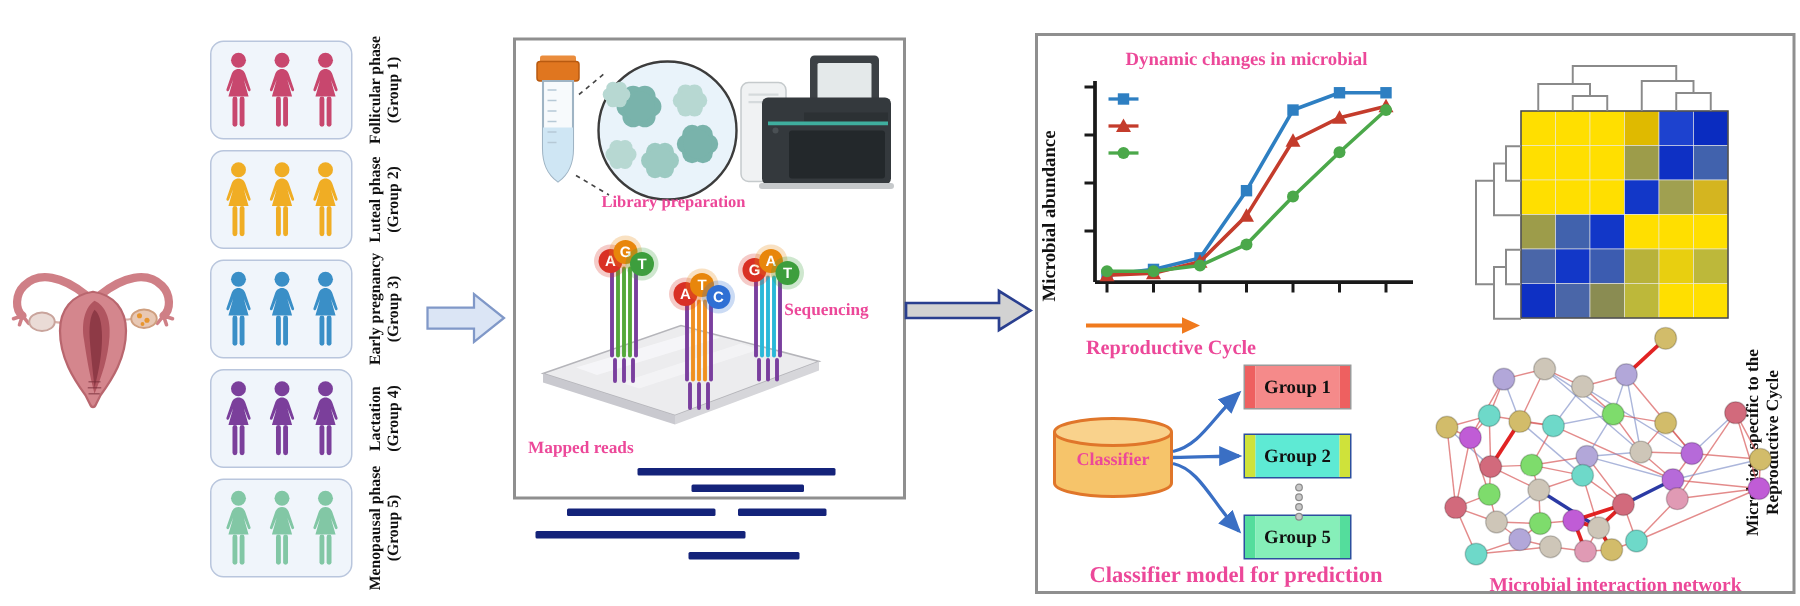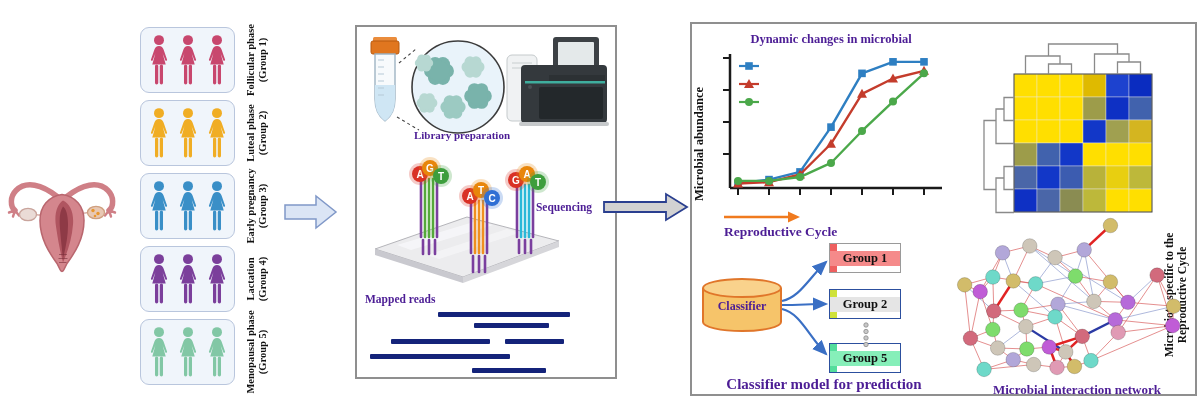--- a/index.html
+++ b/index.html
@@ -1,32 +1,32 @@
 <!DOCTYPE html>
 <html><head>
 <meta charset="utf-8">
 <style>
   html,body{margin:0;padding:0;background:#fff;}
   .canvas{position:relative;width:1200px;height:404px;background:#fff;overflow:hidden;
           font-family:"Liberation Serif",serif;color:#111;}
   .sec-title{position:absolute;font-weight:bold;font-size:17.5px;text-align:center;letter-spacing:.3px;}
   .panel{position:absolute;border:2px solid #8f8f8f;background:#fff;box-sizing:border-box;}
   .abs{position:absolute;}
-  .cap{position:absolute;font-weight:bold;text-align:center;color:#4c1d95;}
+  .cap{position:absolute;font-weight:bold;text-align:center;color:#ec4899;}
   
   .groups{position:absolute;left:140px;top:27px;}
   .group-row{display:flex;align-items:center;margin-bottom:7px;}
   .group-box{width:95px;height:66px;border:1.5px solid #b9c6dd;border-radius:9px;background:#f0f5fb;
              display:flex;align-items:center;justify-content:center;gap:3px;box-sizing:border-box;}
   .labwrap{position:relative;width:44px;height:66px;}
   .vtext{position:absolute;left:50%;top:50%;transform:translate(-50%,-50%) rotate(-90deg);
          white-space:nowrap;font-weight:bold;text-align:center;line-height:1.12;}
   .glabel{font-size:10.5px;}
   
-  .clf-box{position:absolute;width:72px;height:30px;display:flex;box-sizing:border-box;border:1.6px solid #999;flex-direction:column;}
+  .clf-box{position:absolute;width:72px;height:30px;display:flex;box-sizing:border-box;border:1.6px solid #999;}
   .clf-stripe{width:7px;height:100%;}
   .clf-mid{flex:1;display:flex;align-items:center;justify-content:center;font-weight:bold;font-size:12.5px;}
 </style>
 </head>
 <body>
 
 <div class="canvas">
 
 
   <svg class="abs" style="left:2px;top:163px;" width="120" height="115" viewBox="0 0 120 108">
@@ -172,21 +172,21 @@
         <div class="labwrap">
           <div class="vtext glabel">Menopausal phase<br>(Group 5)</div>
         </div>
       </div>
     </div>
 
   <svg class="abs" style="left:284px;top:194px;" width="54" height="36">
     <polygon points="1,11 32,11 32,2 52,18 32,34 32,25 1,25" fill="#dbe5f5" stroke="#8098c8" stroke-width="1.5"></polygon>
   </svg>
 
-  <div class="panel" style="left:355px;top:25px;width:262px;height:354px;">
+  <div class="panel" style="left:342px;top:25px;width:262px;height:308px;">
 
     <svg class="abs" style="left:4px;top:6px;" width="145" height="110" viewBox="0 0 145 110">
       <path d="M38 30 L55 16 M36 84 L58 97" stroke="#444" stroke-width="1.1" stroke-dasharray="3,3"></path>
       <rect x="12" y="4" width="24" height="5" rx="1.5" fill="#ea8c3c"></rect>
       <rect x="10" y="8" width="28" height="13" rx="2" fill="#e0761f" stroke="#b85a10" stroke-width="1"></rect>
       <path d="M14 21 L14 66 C14 76 17 83 24 88 C31 83 34 76 34 66 L34 21 Z" fill="#f7fafc" stroke="#9fb4c4" stroke-width="1.4"></path>
       <path d="M14 52 L14 66 C14 76 17 83 24 88 C31 83 34 76 34 66 L34 52 Z" fill="#cfe6f4"></path>
       <path d="M17 27 h6 M17 34 h6 M17 41 h6 M17 48 h6 M17 55 h6 M17 62 h6" stroke="#b6c9d6" stroke-width="1"></path>
       <circle cx="97" cy="54" r="46" fill="#e9f3fa" stroke="#3c3c3c" stroke-width="1.6"></circle>
       <g id="blobs">
@@ -485,21 +485,21 @@
       <path d="M2 70 C20 74 28 96 46 115" fill="none" stroke="#3a6fc4" stroke-width="2.2" marker-end="url(#ah)"></path>
     </svg>
     <div id="clf-groups">
         <div class="clf-box" style="left: 137px; top: 219px; border-color: rgb(154, 154, 154);">
           <div class="clf-stripe" style="background: rgb(238, 96, 96);"></div>
           <div class="clf-mid" style="background: rgb(245, 138, 138);">Group 1</div>
           <div class="clf-stripe" style="background: rgb(238, 96, 96);"></div>
         </div>
         <div class="clf-box" style="left: 137px; top: 265px; border-color: rgb(44, 79, 158);">
           <div class="clf-stripe" style="background: rgb(207, 226, 58);"></div>
-          <div class="clf-mid" style="background: #e5e5e5;">Group 2</div>
+          <div class="clf-mid" style="background: #5eead4;">Group 2</div>
           <div class="clf-stripe" style="background: rgb(207, 226, 58);"></div>
         </div>
         <div class="clf-box" style="left: 137px; top: 319px; border-color: rgb(44, 79, 158);">
           <div class="clf-stripe" style="background: rgb(84, 221, 156);"></div>
           <div class="clf-mid" style="background: rgb(134, 239, 185);">Group 5</div>
           <div class="clf-stripe" style="background: rgb(84, 221, 156);"></div>
         </div>
       </div>
     <svg class="abs" style="left:170px;top:298px;" width="8" height="26">
       <circle cx="4" cy="3" r="2.2" fill="#c8c8c8" stroke="#8a8a8a" stroke-width=".8"></circle>

